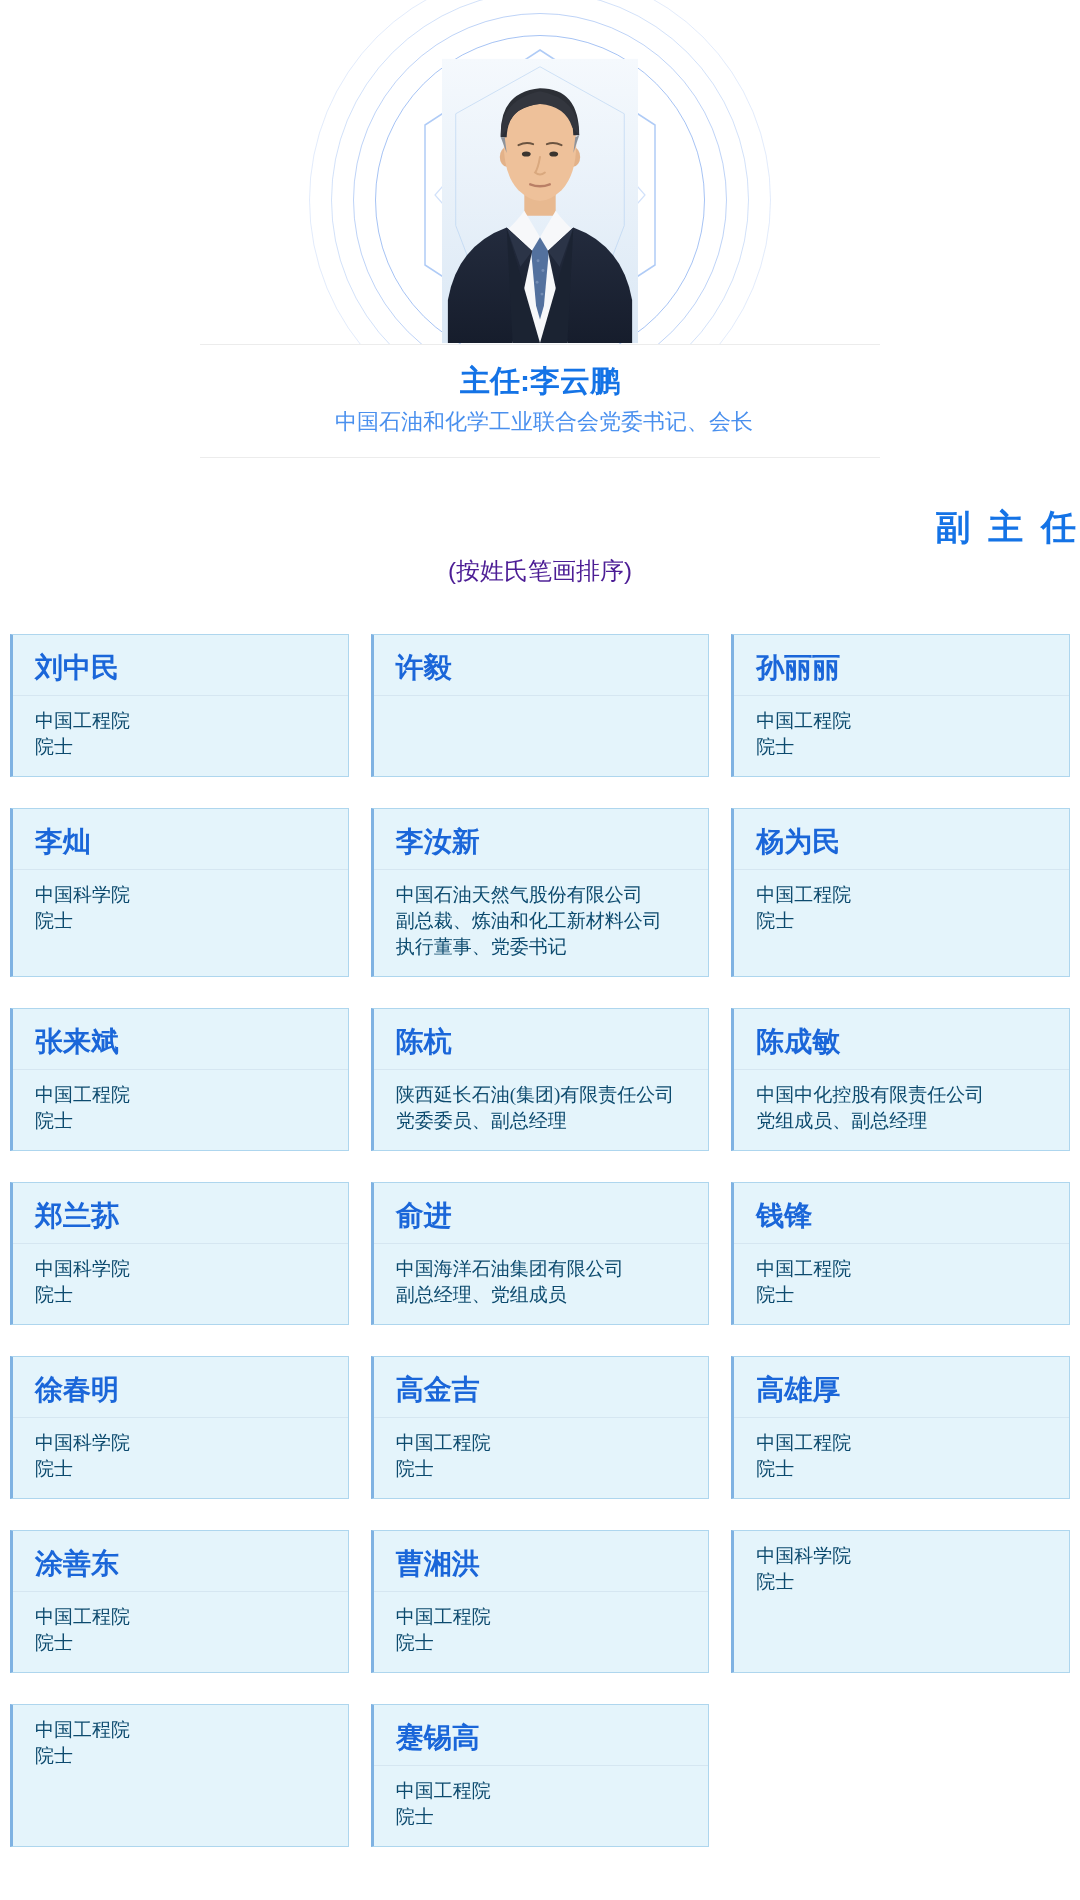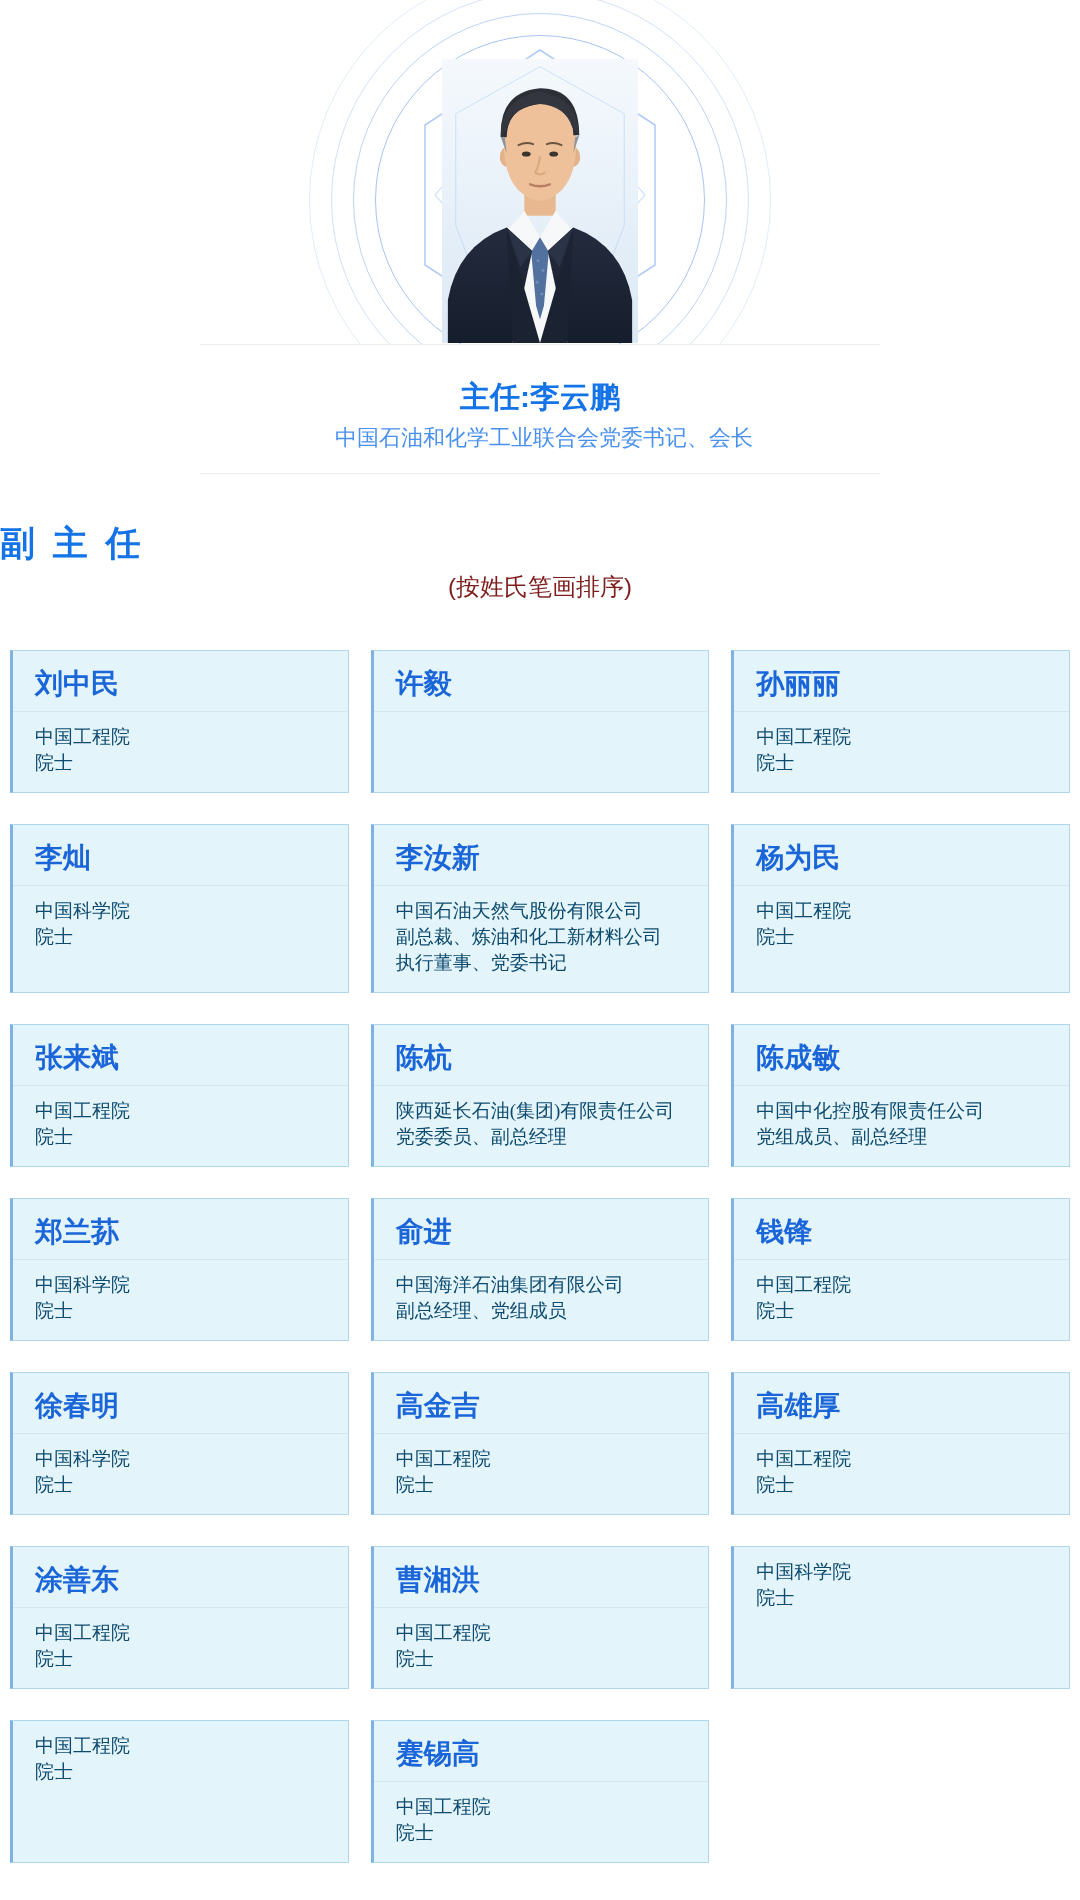--- a/index.html
+++ b/index.html
@@ -43,53 +43,53 @@
   }
   .hr {
     height: 1px;
     background: #ececec;
     width: 680px;
     margin: 0 auto;
   }
   .hr-top { position: absolute; left: 200px; bottom: 0; width: 680px; margin: 0; }
 
   .director-title {
-    margin-top: 32px;
+    margin-top: 16px;
     text-align: center;
     font-size: 30px;
     line-height: 40px;
     font-weight: 700;
     color: #1473e6;
   }
   .director-subtitle {
     margin-top: 6px;
     text-align: center;
     font-size: 22px;
     line-height: 30px;
     color: #4a90ee;
     padding-left: 8px;
   }
   .hr-bottom { margin-top: 20px; }
 
   
   .section-title {
     margin-top: 46px;
-    text-align: left;
+    text-align: right;
     font-size: 35px;
     line-height: 46px;
     font-weight: 700;
     letter-spacing: 4px;
     color: #1473e6;
   }
   .section-subtitle {
     margin-top: 4px;
     text-align: center;
     font-size: 24px;
     line-height: 34px;
-    color: #7f1d1d;
+    color: #4c1d95;
   }
 
   
   .grid {
     margin-top: 44px;
     padding: 2px 10px;
     display: grid;
     grid-template-columns: repeat(3, 1fr);
     column-gap: 22px;
     row-gap: 31px;

